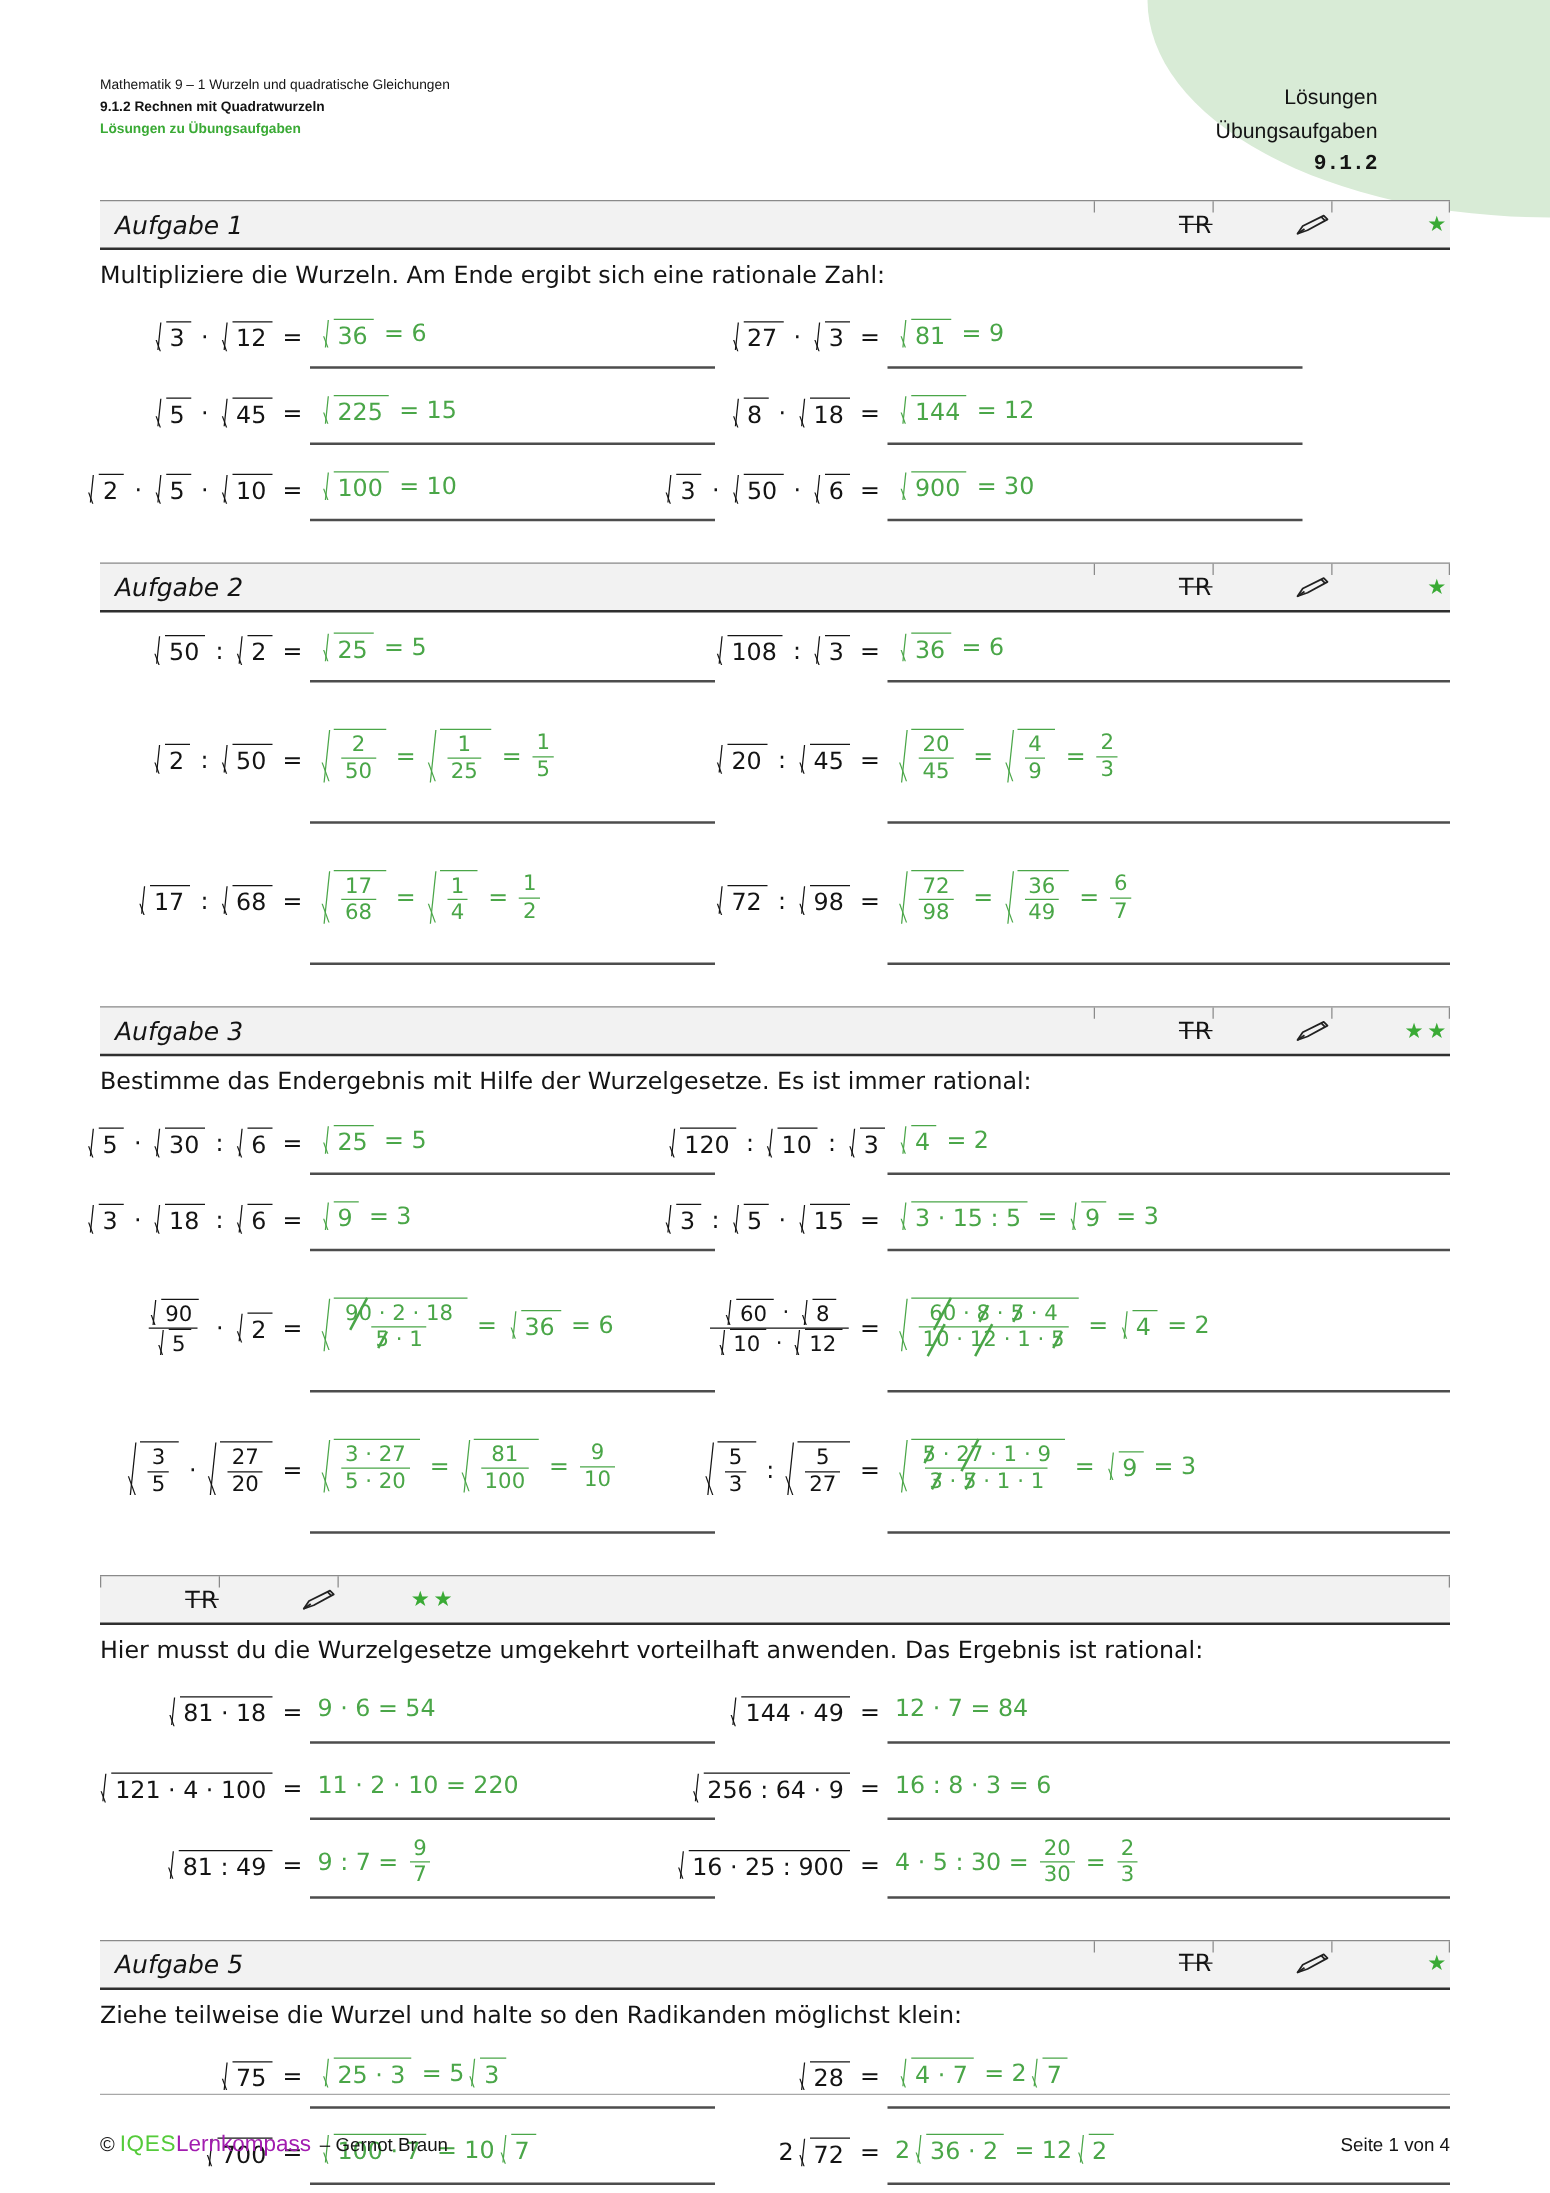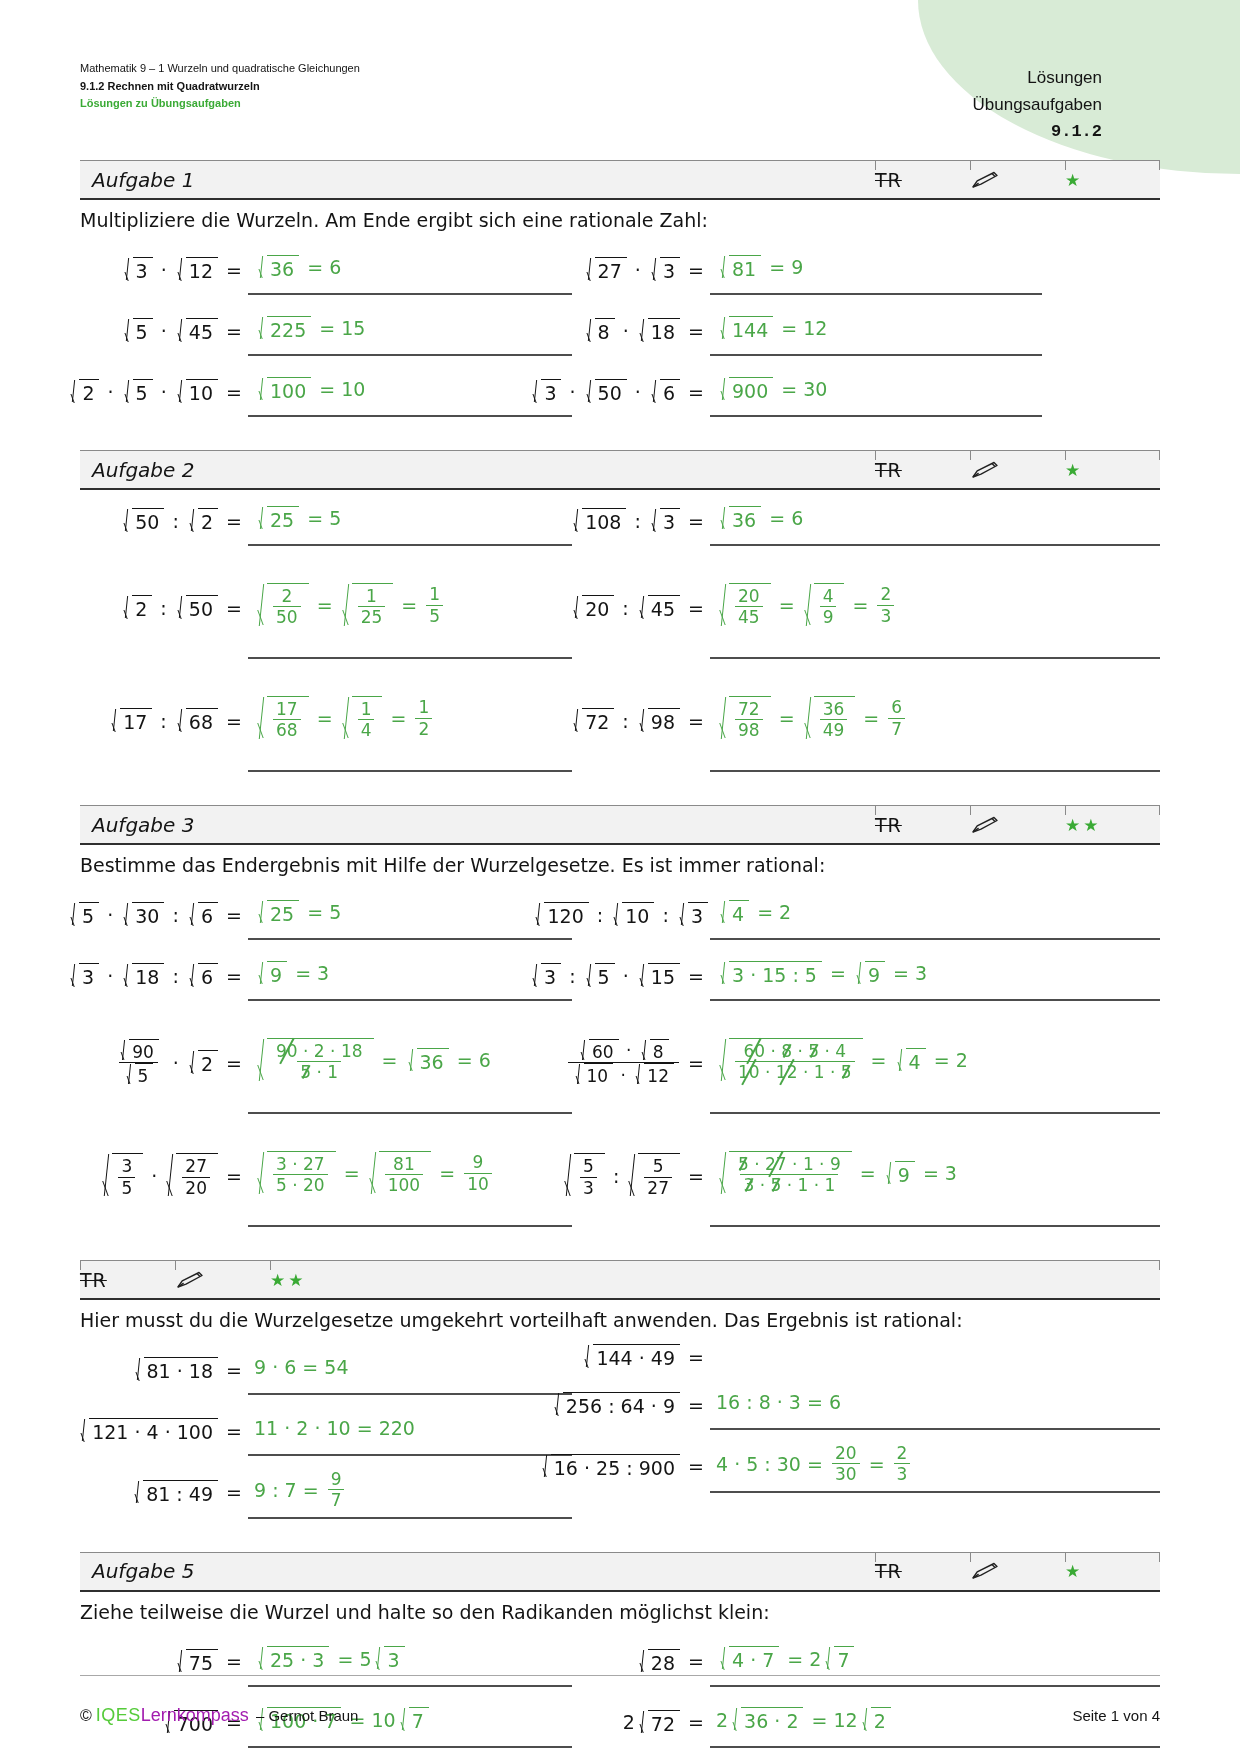--- a/index.html
+++ b/index.html
@@ -16,21 +16,21 @@
   .h-right{position:absolute;top:64px;right:138px;text-align:right;font-size:17px;line-height:1.6;}
   .h-right .b{font-weight:bold;font-family:Liberation Mono, monospace;}
   
   .content{position:absolute;top:140px;left:80px;right:80px;}
   .task{margin-top:28px;}
   .task:first-child{margin-top:20px;}
   .tbar{display:flex;align-items:center;background:#f2f2f2;height:37px;
         border-top:1px solid #8a8a8a;border-bottom:2px solid #2f2f2f;position:relative;}
   .tbar::after{content:"";position:absolute;right:0;top:0;height:9px;border-right:1px solid #8a8a8a;}
   .ttitle{flex:1;font-size:20px;padding-left:12px;font-style:italic;}
-  .hcell{width:95px;height:100%;display:flex;align-items:center;justify-content:flex-start;position:relative;}
+  .hcell{width:95px;height:100%;display:flex;align-items:center;justify-content:flex-end;position:relative;}
   .hcell::before{content:"";position:absolute;left:0;top:0;height:9px;border-left:1px solid #8a8a8a;}
   .trlabel{font-size:19px;text-decoration:line-through;letter-spacing:1px;}
   .stars{color:var(--header-green,#3aaa35);font-family:"DejaVu Sans", sans-serif;
          font-size:17px;letter-spacing:3px;}
   .instr{font-size:19px;margin:9px 0 8px;}
   
   .cols{display:flex;}
   .col{display:flex;flex-direction:column;}
   .col-l{width:492px;flex:none;}
   .col-r{flex:1;margin-left:10px;}
@@ -1086,20 +1086,23 @@
             <div class="eqrow">
               <span class="prob">
                 <span class="sq">
                   <span class="sgn"></span>
                   <span class="bod">
                     <span class="t">144 · 49</span>
                   </span>
                 </span>
                 <span class="t"> = </span>
               </span>
+              <span class="ans">
+                <span class="t">12 · 7 = 84</span>
+              </span>
             </div>
             <div class="eqrow">
               <span class="prob">
                 <span class="sq">
                   <span class="sgn"></span>
                   <span class="bod">
                     <span class="t">256 : 64 · 9</span>
                   </span>
                 </span>
                 <span class="t"> = </span>

